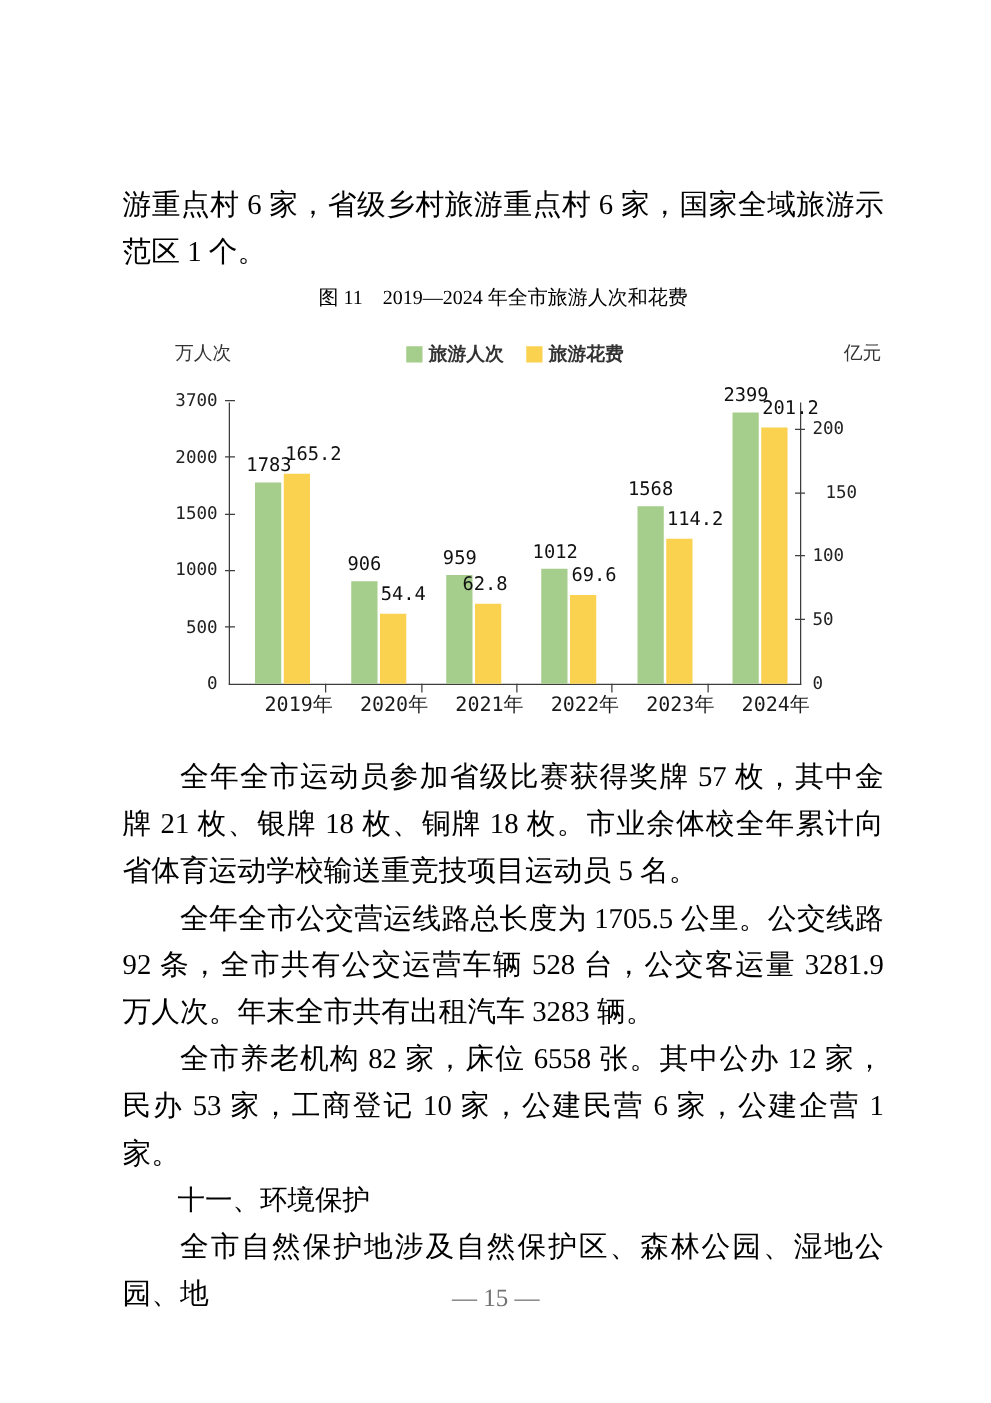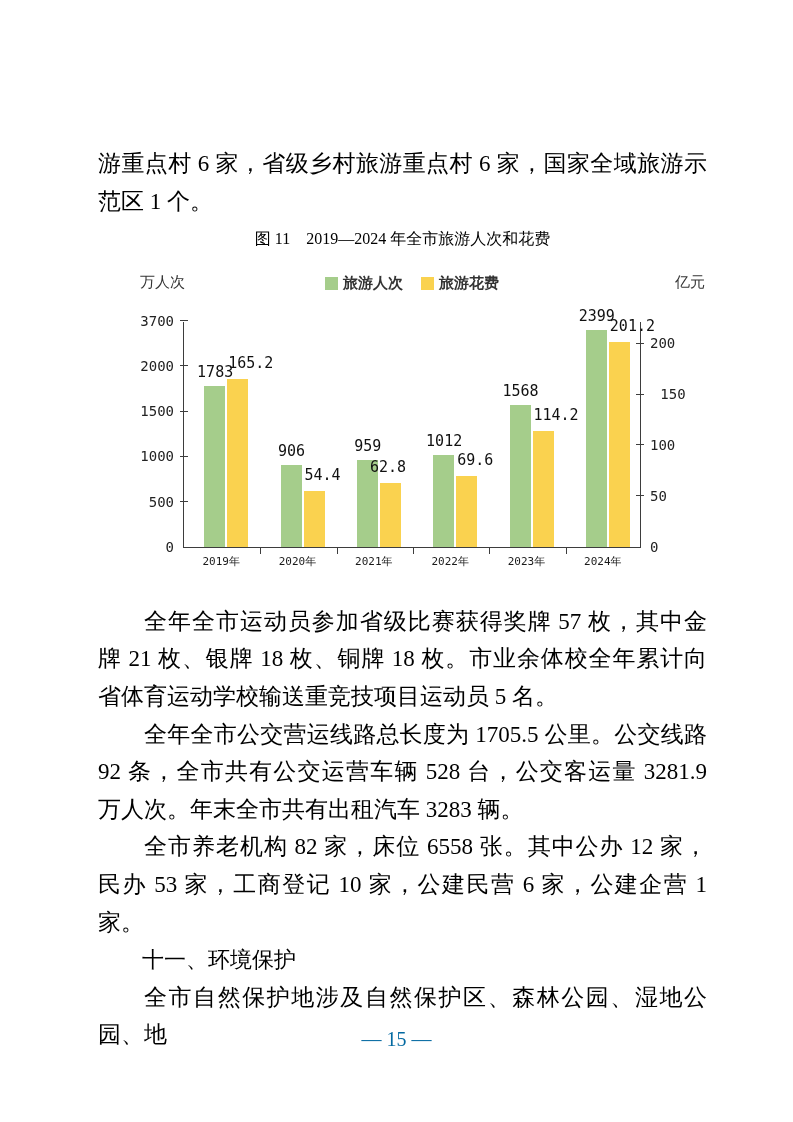--- a/index.html
+++ b/index.html
@@ -29,26 +29,26 @@
   .bar { position:absolute; bottom:0; width:21px; }
   .ytick { position:absolute; font-size:14px; color:#222; line-height:18px; }
   .ytick-l { left:-56px; width:46px; text-align:right; }
   .ytick-r { left:calc(100% + 10px); width:46px; text-align:left; }
   .ydash { position:absolute; width:8px; height:1px; background:#3d3d3d; }
   .ydash-l { left:-4px; }
   .ydash-r { right:-4px; }
   .xtick { position:absolute; bottom:-7px; width:1px; height:7px; background:#3d3d3d; }
   .blabel { position:absolute; font-size:15px; color:#111; white-space:nowrap; line-height:16px; }
   .xlabels { position:absolute; left:85px; top:284px; width:458px; height:24px; }
-  .xlab { position:absolute; top:0; width:90px; text-align:center; font-size:11px; color:#1a1a1a; }
+  .xlab { position:absolute; top:0; width:90px; text-align:right; font-size:16px; color:#1a1a1a; }
 
   .heading { font-size:22px; line-height:37.6px; font-family:"Liberation Sans",sans-serif;
              font-weight:400; text-indent:2em; color:#000; }
   .page-number { position:absolute; left:0; top:1028px; width:793px; text-align:center;
-                 font-size:20px; color:#0369a1; }
+                 font-size:20px; color:#737373; }
 </style>
 </head>
 <body>
 
 <div class="page">
 
   <p class="body-text">游重点村 6 家，省级乡村旅游重点村 6 家，国家全域旅游示范区 1 个。</p>
 
   <div class="fig-title">图 11　2019—2024 年全市旅游人次和花费</div>
 

